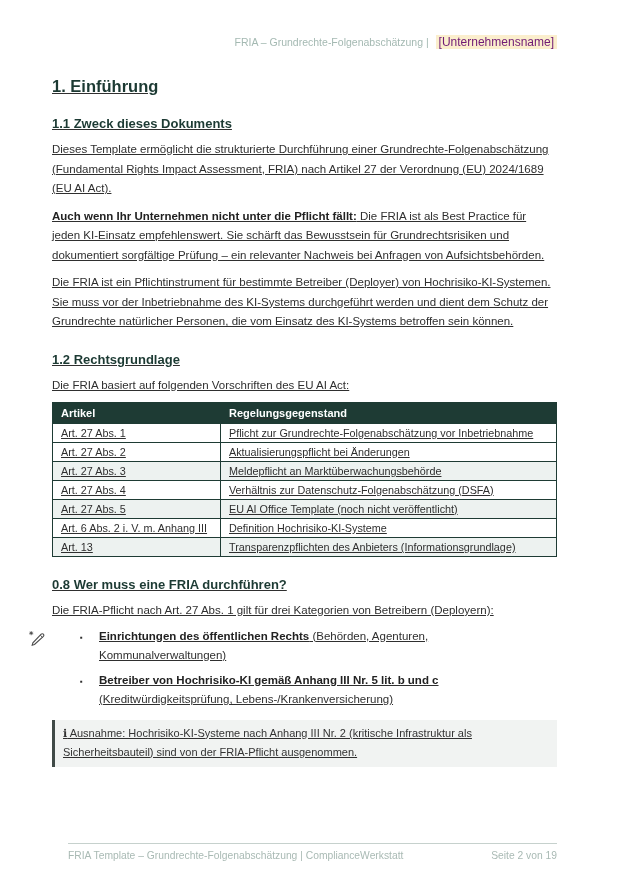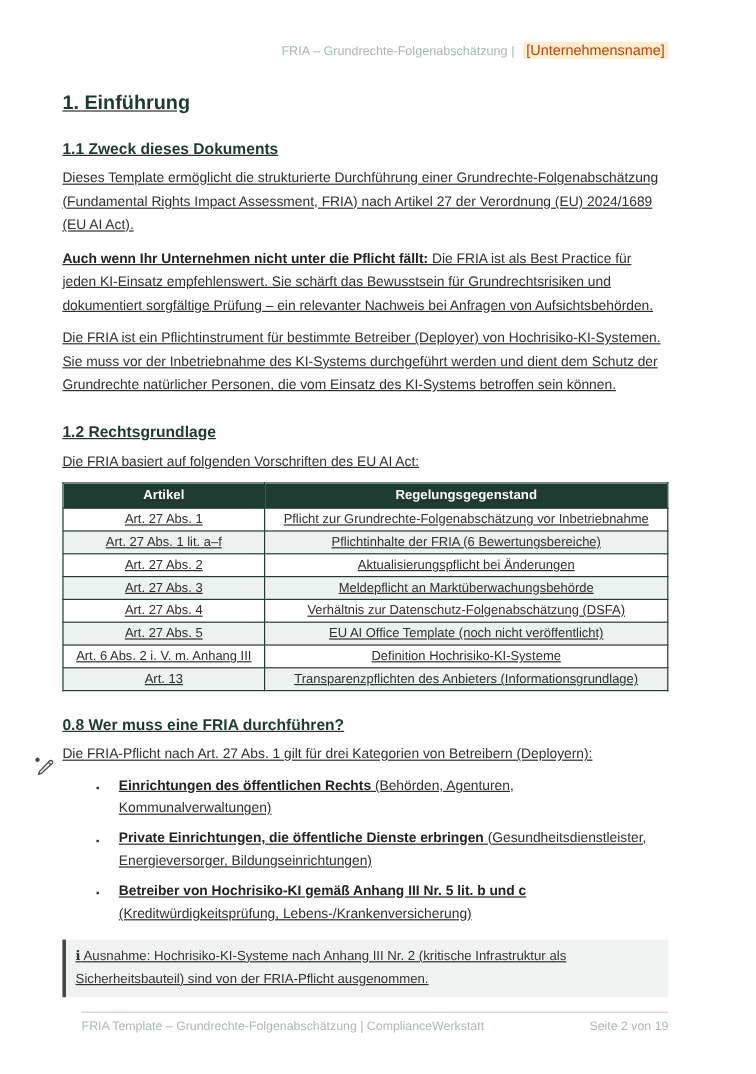--- a/index.html
+++ b/index.html
@@ -8,21 +8,21 @@
     background:#ffffff;color:#2f2f2f;
     font-family:"Liberation Sans", sans-serif;
     -webkit-font-smoothing:antialiased;
   }
   .page-header{
     position:absolute;top:35px;left:68px;right:73px;
     text-align:right;font-size:10.5px;line-height:15px;white-space:nowrap;
   }
   .doc-title{color:#a4b9b2;}
   .company{
-    background:#fbeecd;color:#c2410c;font-size:12px;
+    background:#fbeecd;color:#701a75;font-size:12px;
     padding:0 3px;margin-left:4px;
   }
   .content{position:absolute;left:52px;right:73px;top:70px;text-decoration:underline;}
   h1{
     font-size:16.5px;font-weight:bold;color:#1c3a33;
     margin:6px 0 0 0;line-height:20px;
   }
   h2{
     font-size:13px;font-weight:bold;color:#1c3a33;
     margin:20px 0 0 0;line-height:16px;
@@ -30,21 +30,21 @@
   p.body{
     font-size:11.5px;line-height:19.5px;margin:8px 0 0 0;color:#2f2f2f;
   }
   p.body .lead-bold{font-weight:bold;color:#222;}
   
   table.legal{
     border-collapse:collapse;width:100%;margin-top:7px;
     font-size:10.8px;table-layout:fixed;
   }
   table.legal th,table.legal td{
-    border:1px solid #1e3b34;padding:3px 8px;text-align:center;
+    border:1px solid #1e3b34;padding:3px 8px;text-align:left;
     overflow:hidden;white-space:nowrap;
   }
   table.legal th{
     background:#1e3b34;color:#ffffff;font-weight:bold;font-size:11px;
     padding:4px 8px;
   }
   table.legal col.c1{width:168px;}
   table.legal tr.alt td{background:#edf2f0;}
   
   ul.cats{margin:6px 0 0 0;padding:0 0 0 47px;list-style:none;}
@@ -109,24 +109,20 @@
       <tr>
         <th>Artikel</th>
         <th>Regelungsgegenstand</th>
       </tr>
     </thead>
     <tbody>
       <tr>
         <td>Art. 27 Abs. 1</td>
         <td>Pflicht zur Grundrechte-Folgenabschätzung vor Inbetriebnahme</td>
       </tr>
-      <tr class="alt">
-        <td>Art. 27 Abs. 1 lit. a–f</td>
-        <td>Pflichtinhalte der FRIA (6 Bewertungsbereiche)</td>
-      </tr>
       <tr>
         <td>Art. 27 Abs. 2</td>
         <td>Aktualisierungspflicht bei Änderungen</td>
       </tr>
       <tr class="alt">
         <td>Art. 27 Abs. 3</td>
         <td>Meldepflicht an Marktüberwachungsbehörde</td>
       </tr>
       <tr>
         <td>Art. 27 Abs. 4</td>
@@ -145,21 +141,20 @@
         <td>Transparenzpflichten des Anbieters (Informationsgrundlage)</td>
       </tr>
     </tbody>
   </table>
 
   <h2>0.8 Wer muss eine FRIA durchführen?</h2>
   <p class="body">Die FRIA-Pflicht nach Art. 27 Abs. 1 gilt für drei Kategorien von Betreibern (Deployern):</p>
 
   <ul class="cats">
     <li><span class="b">Einrichtungen des öffentlichen Rechts</span><span> (Behörden, Agenturen, Kommunalverwaltungen)</span></li>
-    <li><span class="b">Private Einrichtungen, die öffentliche Dienste erbringen</span><span> (Gesundheitsdienstleister, Energieversorger, Bildungseinrichtungen)</span></li>
     <li><span class="b">Betreiber von Hochrisiko-KI gemäß Anhang III Nr. 5 lit. b und c</span><span> (Kreditwürdigkeitsprüfung, Lebens-/Krankenversicherung)</span></li>
   </ul>
 
   <div class="note">
     <span class="i">ℹ</span><span> Ausnahme: Hochrisiko-KI-Systeme nach Anhang III Nr. 2 (kritische Infrastruktur als Sicherheitsbauteil) sind von der FRIA-Pflicht ausgenommen.</span>
   </div>
 
 </div>
 
 <div class="page-footer">

